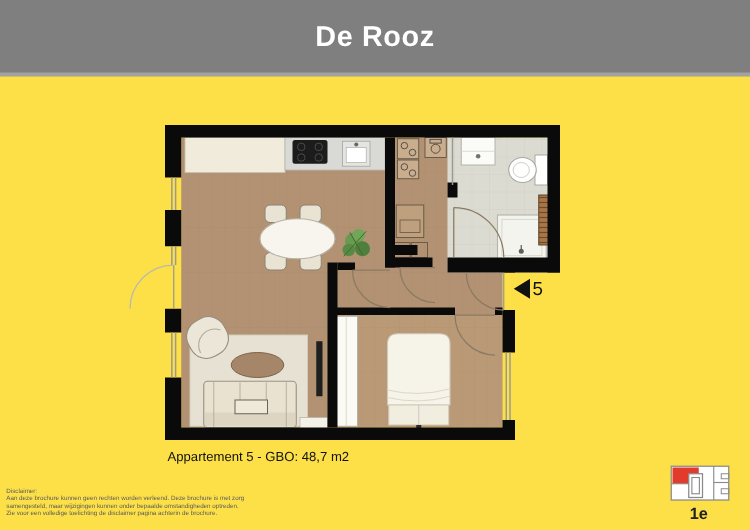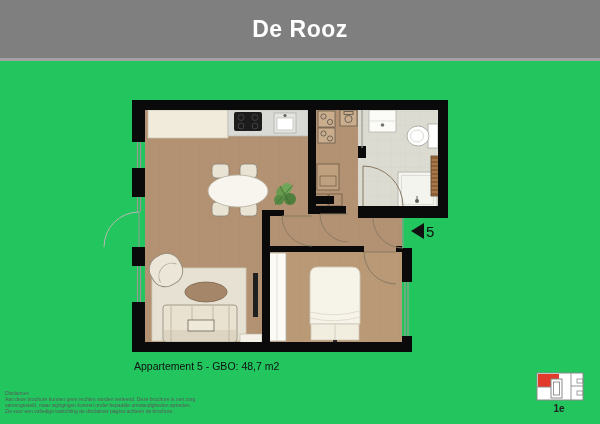--- a/index.html
+++ b/index.html
@@ -1,31 +1,31 @@
 <!DOCTYPE html>
 <html><head>
 <meta charset="utf-8">
 <style>
   html,body{margin:0;padding:0;background:#ffffff;}
-  .stage{position:relative;width:600px;height:424px;background:#22c55e;overflow:hidden;
+  .stage{position:relative;width:600px;height:424px;background:#fde047;overflow:hidden;
          font-family:"Liberation Sans", sans-serif;}
   .header{position:absolute;left:0;top:0;width:600px;height:58px;background:#7f7f7f;
           border-bottom:3px solid #a2a2a2;display:flex;align-items:center;justify-content:center;}
   .header h1{margin:0;color:#ffffff;font-size:23px;font-weight:bold;letter-spacing:0.5px;}
   .plan-svg{position:absolute;left:0;top:0;}
   .caption{position:absolute;left:134px;top:360px;font-size:10.5px;font-weight:normal;color:#111111;}
   .entry-marker{position:absolute;left:411px;top:222px;display:flex;align-items:center;height:18px;}
   .entry-marker .tri{width:0;height:0;border-top:8px solid transparent;border-bottom:8px solid transparent;
           border-right:13px solid #111111;display:inline-block;}
   .entry-marker .num{font-size:15px;color:#111111;margin-left:2px;font-weight:500;}
   .disclaimer{position:absolute;left:5px;top:390px;width:300px;color:#5a5a5a;
           font-size:5px;line-height:6px;}
   .disclaimer div{white-space:nowrap;}
   .legend{position:absolute;left:528px;top:368px;width:62px;text-align:center;}
-  .legend .floor-label{font-size:10px;font-weight:bold;color:#222222;margin-top:1px;}
+  .legend .floor-label{font-size:13px;font-weight:bold;color:#222222;margin-top:1px;}
 </style>
 </head>
 <body>
 
 <div class="stage">
 
   <div class="header">
     <h1>De Rooz</h1>
   </div>
 

